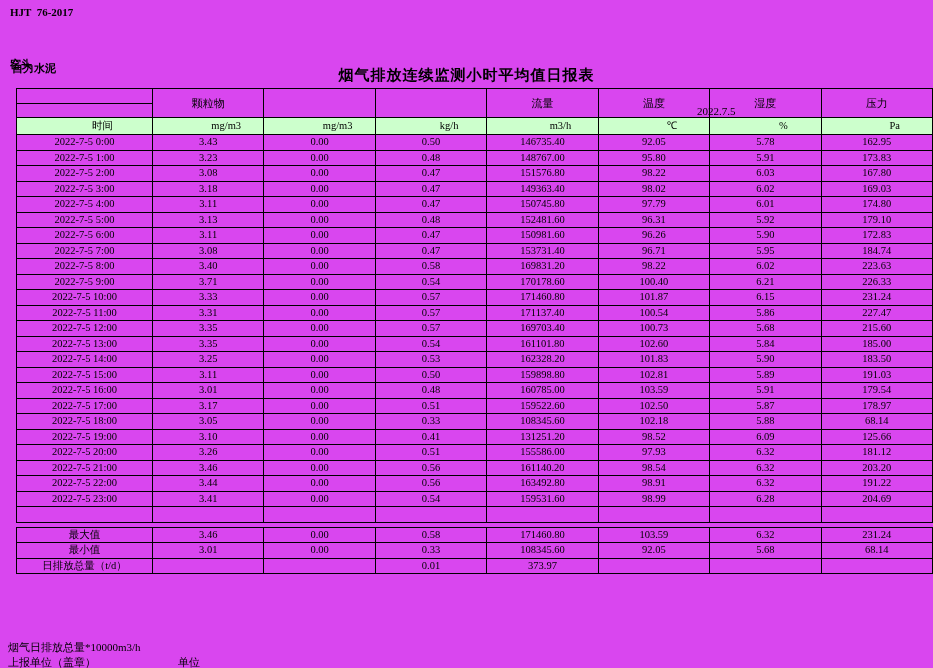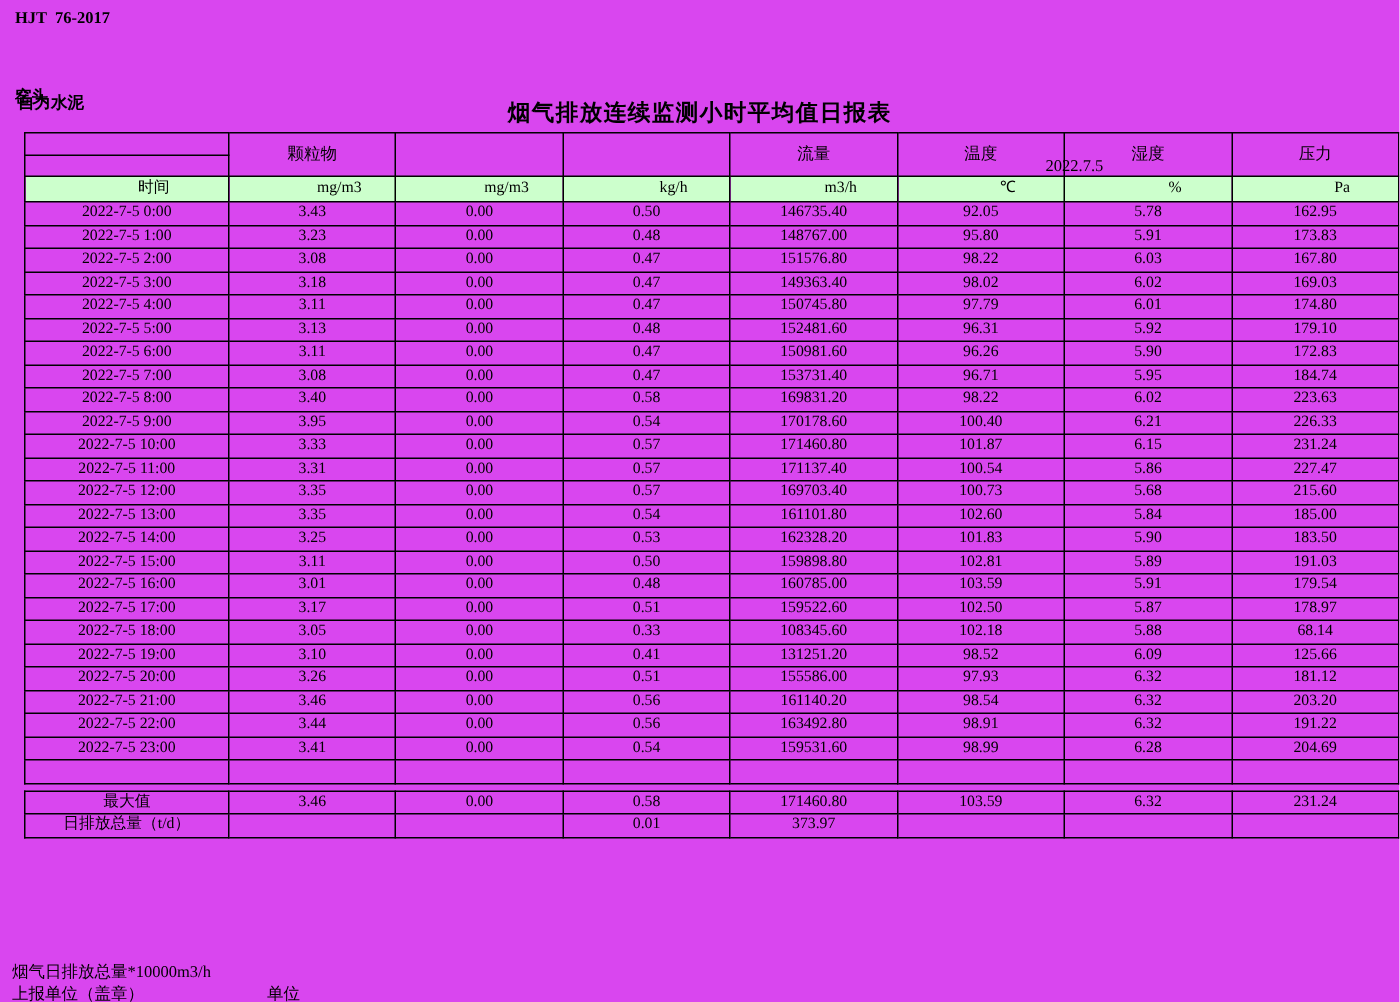--- a/index.html
+++ b/index.html
@@ -172,21 +172,21 @@
             <td>3.40</td>
             <td>0.00</td>
             <td>0.58</td>
             <td>169831.20</td>
             <td>98.22</td>
             <td>6.02</td>
             <td>223.63</td>
           </tr>
           <tr class="datarow">
             <td>2022-7-5 9:00</td>
-            <td>3.95</td>
+            <td>3.71</td>
             <td>0.00</td>
             <td>0.54</td>
             <td>170178.60</td>
             <td>100.40</td>
             <td>6.21</td>
             <td>226.33</td>
           </tr>
           <tr class="datarow">
             <td>2022-7-5 10:00</td>
             <td>3.33</td>
@@ -358,20 +358,30 @@
             <td>最大值</td>
             <td>3.46</td>
             <td>0.00</td>
             <td>0.58</td>
             <td>171460.80</td>
             <td>103.59</td>
             <td>6.32</td>
             <td>231.24</td>
           </tr>
           <tr class="sumrow">
+            <td>最小值</td>
+            <td>3.01</td>
+            <td>0.00</td>
+            <td>0.33</td>
+            <td>108345.60</td>
+            <td>92.05</td>
+            <td>5.68</td>
+            <td>68.14</td>
+          </tr>
+          <tr class="sumrow">
             <td>日排放总量（t/d）</td>
             <td></td>
             <td></td>
             <td>0.01</td>
             <td>373.97</td>
             <td></td>
             <td></td>
             <td></td>
           </tr>
         </tbody>

